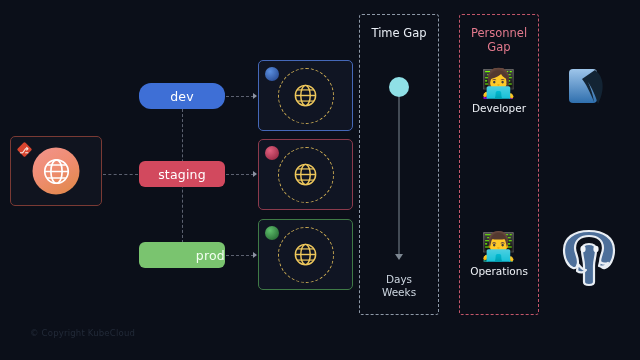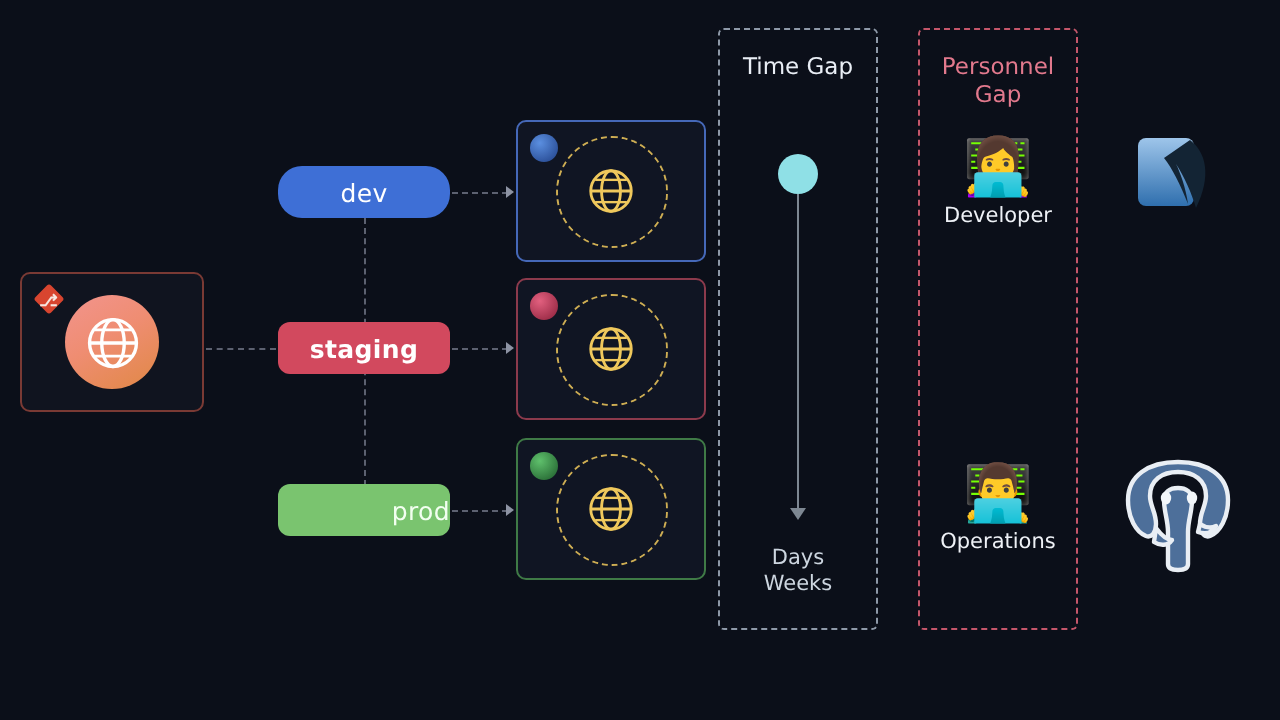--- a/index.html
+++ b/index.html
@@ -67,21 +67,21 @@
   
   .env-pill {
     width: 86px; height: 26px;
     border-radius: 6px;
     display: flex; align-items: center; justify-content: center;
     font-size: 12.5px;
     color: #ffffff;
     letter-spacing: .2px;
   }
   .env-dev     { left: 139px; top: 83px;  background: #3e6fd6; border-radius: 12px; }
-  .env-staging { left: 139px; top: 161px; background: #d2495e; font-weight: bold; }
+  .env-staging { left: 139px; top: 161px; background: #d2495e; }
   .env-prod    { left: 139px; top: 242px; background: #7ac46f; color:#f2fff0;justify-content:flex-end; }
 
   
   .panel {
     width: 95px; height: 71px;
     border-radius: 5px;
     background: #101523;
     box-sizing: border-box;
   }
   .panel-dev     { left: 258px; top: 60px;  border: 1px solid #4568b8; }
@@ -361,14 +361,15 @@
                  C 40 30, 38 34, 38 40 L 38 56 C 38 58, 36 59, 33 59
                  C 30 59, 28 58, 28 56 L 28 40 C 28 34, 26 30, 26 24 Z"></path>
         <path d="M22 38 C 25 42, 28 44, 30 44 C 28 47, 24 47, 21 45 Z"></path>
         <path d="M44 36 C 47 38, 50 38, 52 37 C 50 41, 46 41, 43 40 Z"></path>
       </g>
       <ellipse cx="27" cy="23" rx="2.6" ry="3.2" fill="#f2f6fa"></ellipse>
       <ellipse cx="40" cy="23" rx="2.6" ry="3.2" fill="#f2f6fa"></ellipse>
     </svg>
   </div>
 
+  <div class="abs footer">© Copyright KubeCloud</div>
 
 </div>
 
 </body></html>

